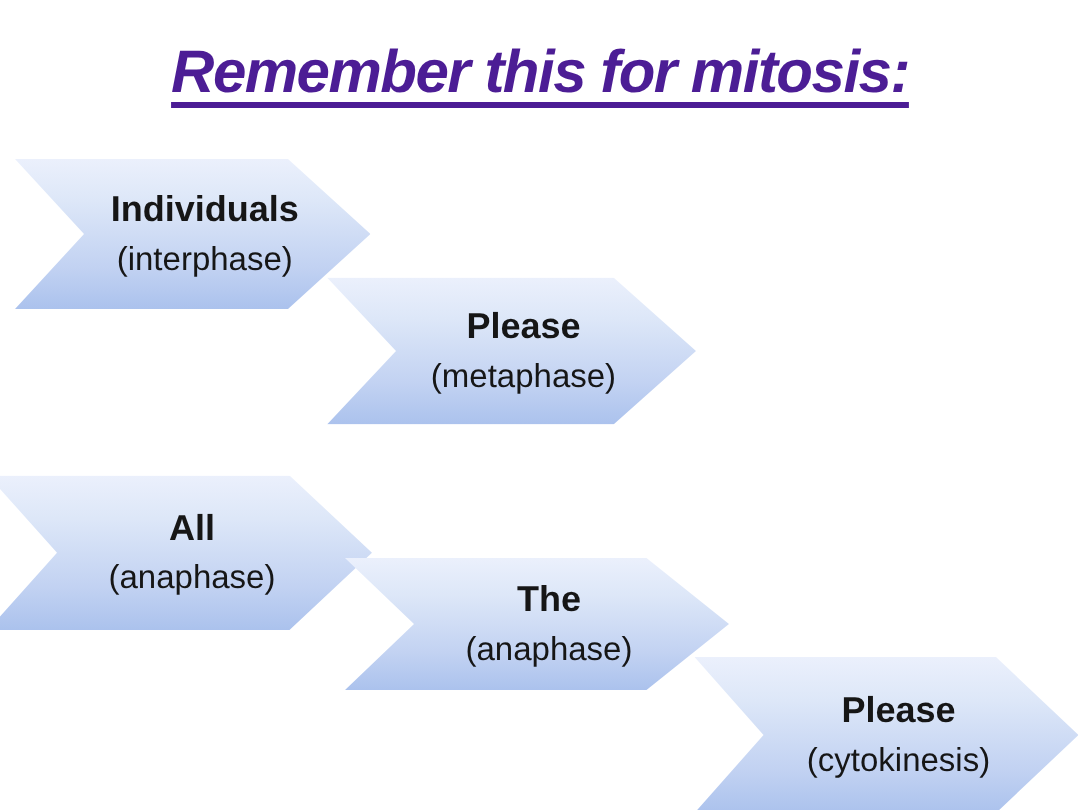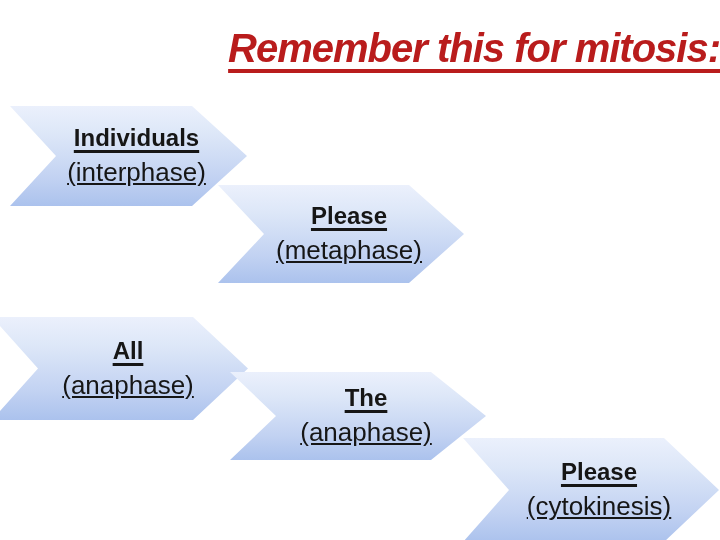--- a/index.html
+++ b/index.html
@@ -10,57 +10,55 @@
   .slide{
     position:relative;
     width:720px;height:540px;
     background:#ffffff;
     overflow:hidden;
     margin:0 auto;
   }
   .slide-title{
     position:absolute;
     top:26px;left:0;width:100%;
-    text-align:right;
+    text-align:center;
     font-size:40px;
     font-weight:bold;
     font-style:italic;
     letter-spacing:-1px;
-    color:#b91c1c;
+    color:#4c1d95;
     text-decoration:underline;
     text-decoration-thickness:3.5px;
     text-underline-offset:7px;
   }
   .chev{
     position:absolute;
     clip-path:polygon(0 0, calc(100% - 55px) 0, 100% 50%, calc(100% - 55px) 100%, 0 100%, 46px 50%);
     background:linear-gradient(180deg,#ebf0fc 0%,#dde7f8 28%,#c2d2f2 72%,#abc2ed 100%);
     display:flex;
     flex-direction:column;
     align-items:center;
     justify-content:center;
     text-align:center;
     padding-left:16px;
     box-sizing:border-box;
   }
   .chev .word{
     font-weight:bold;
     font-size:24px;
     color:#161616;
-    text-decoration:underline;
     text-decoration-thickness:2.5px;
     text-underline-offset:4px;
     line-height:1.1;
   }
   .chev .phase{
-    font-size:26px;
+    font-size:22px;
     color:#161616;
     margin-top:7px;
     line-height:1.1;
-    text-decoration:underline;
   }
   
   .chev-1{left:10px;  top:106px; width:237px; height:100px;}
   .chev-2{left:218px; top:173px; width:246px; height:98px;margin-top:12px;}
   .chev-3{left:448px; top:241px; width:250px; height:97px;}
   .chev-4{left:-8px;  top:317px; width:256px; height:103px;}
   .chev-5{left:230px; top:372px; width:256px; height:88px;}
   .chev-6{left:463px; top:438px; width:256px; height:104px;}
 </style>
 </head>

